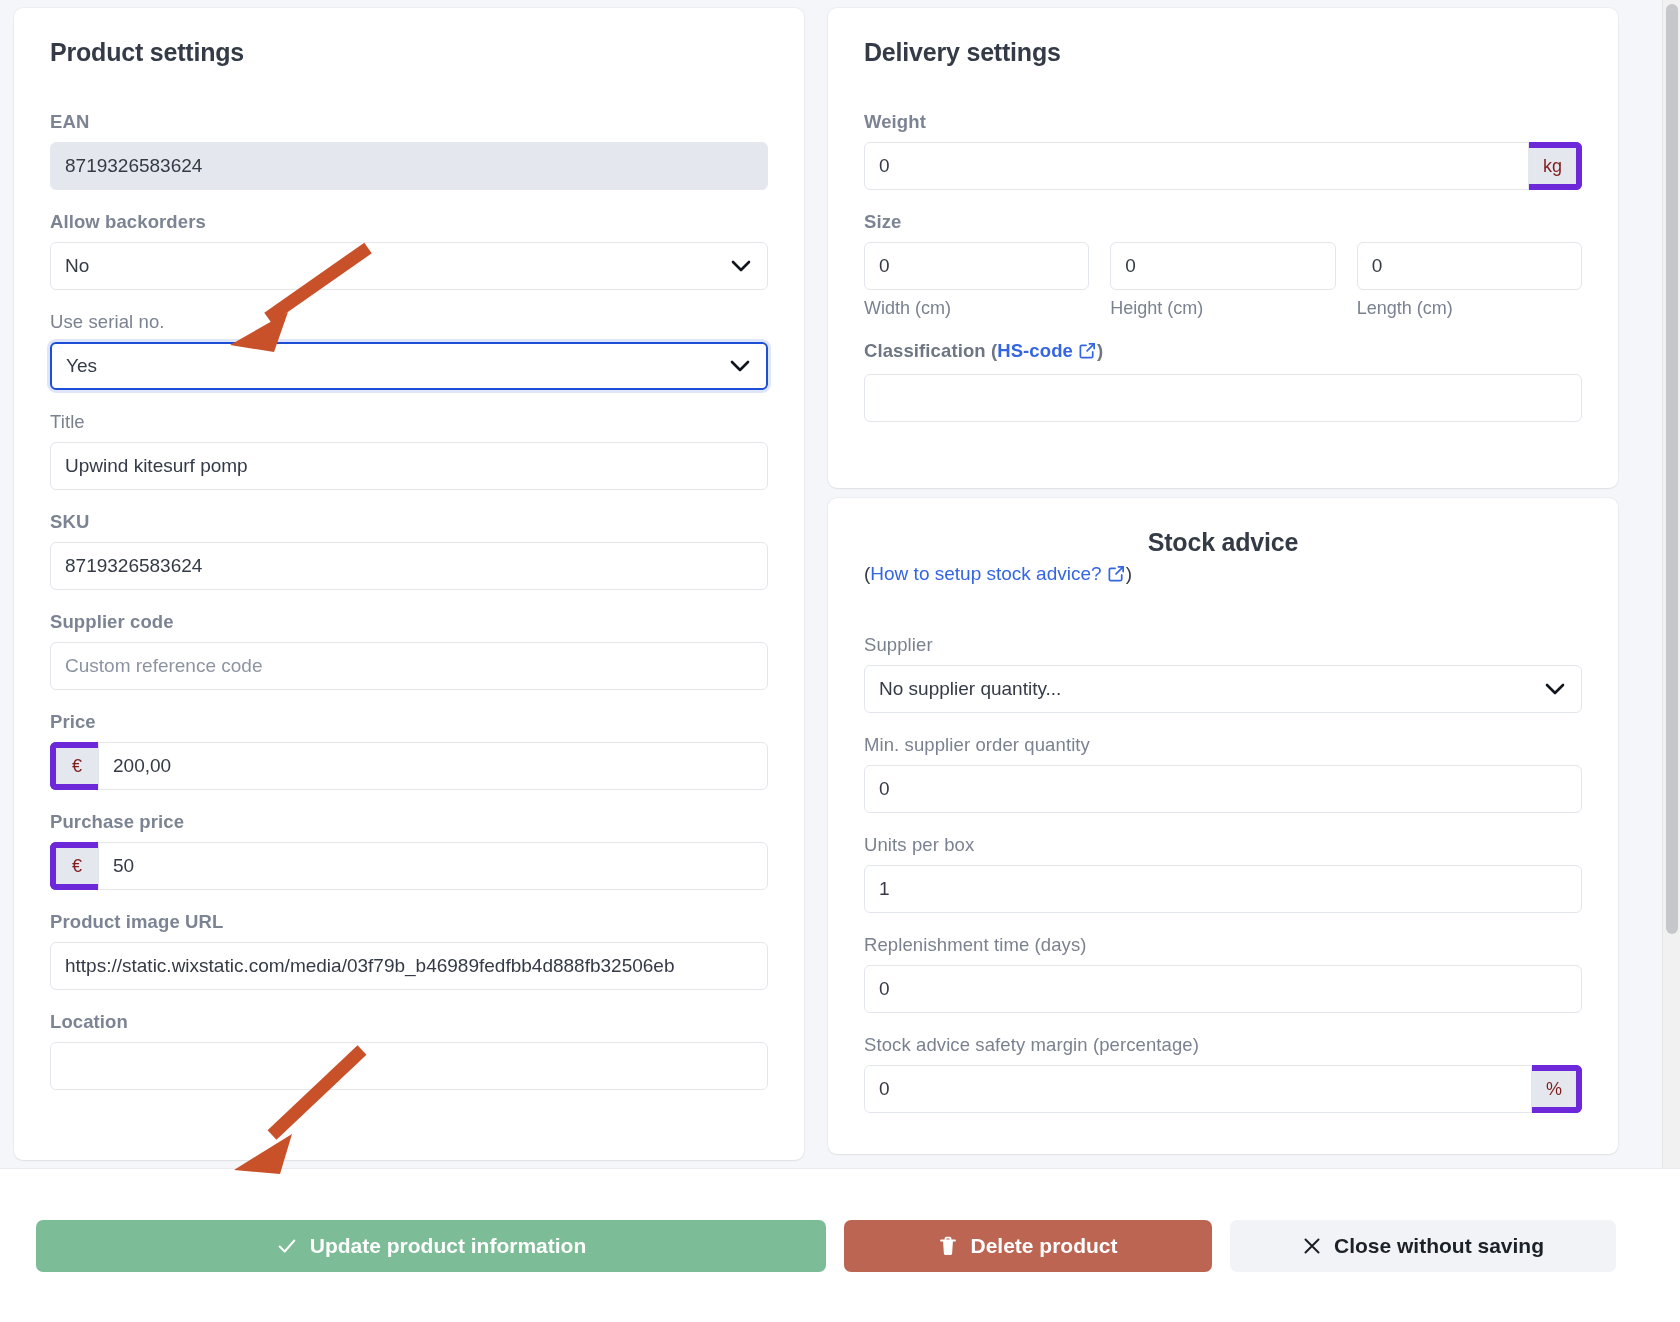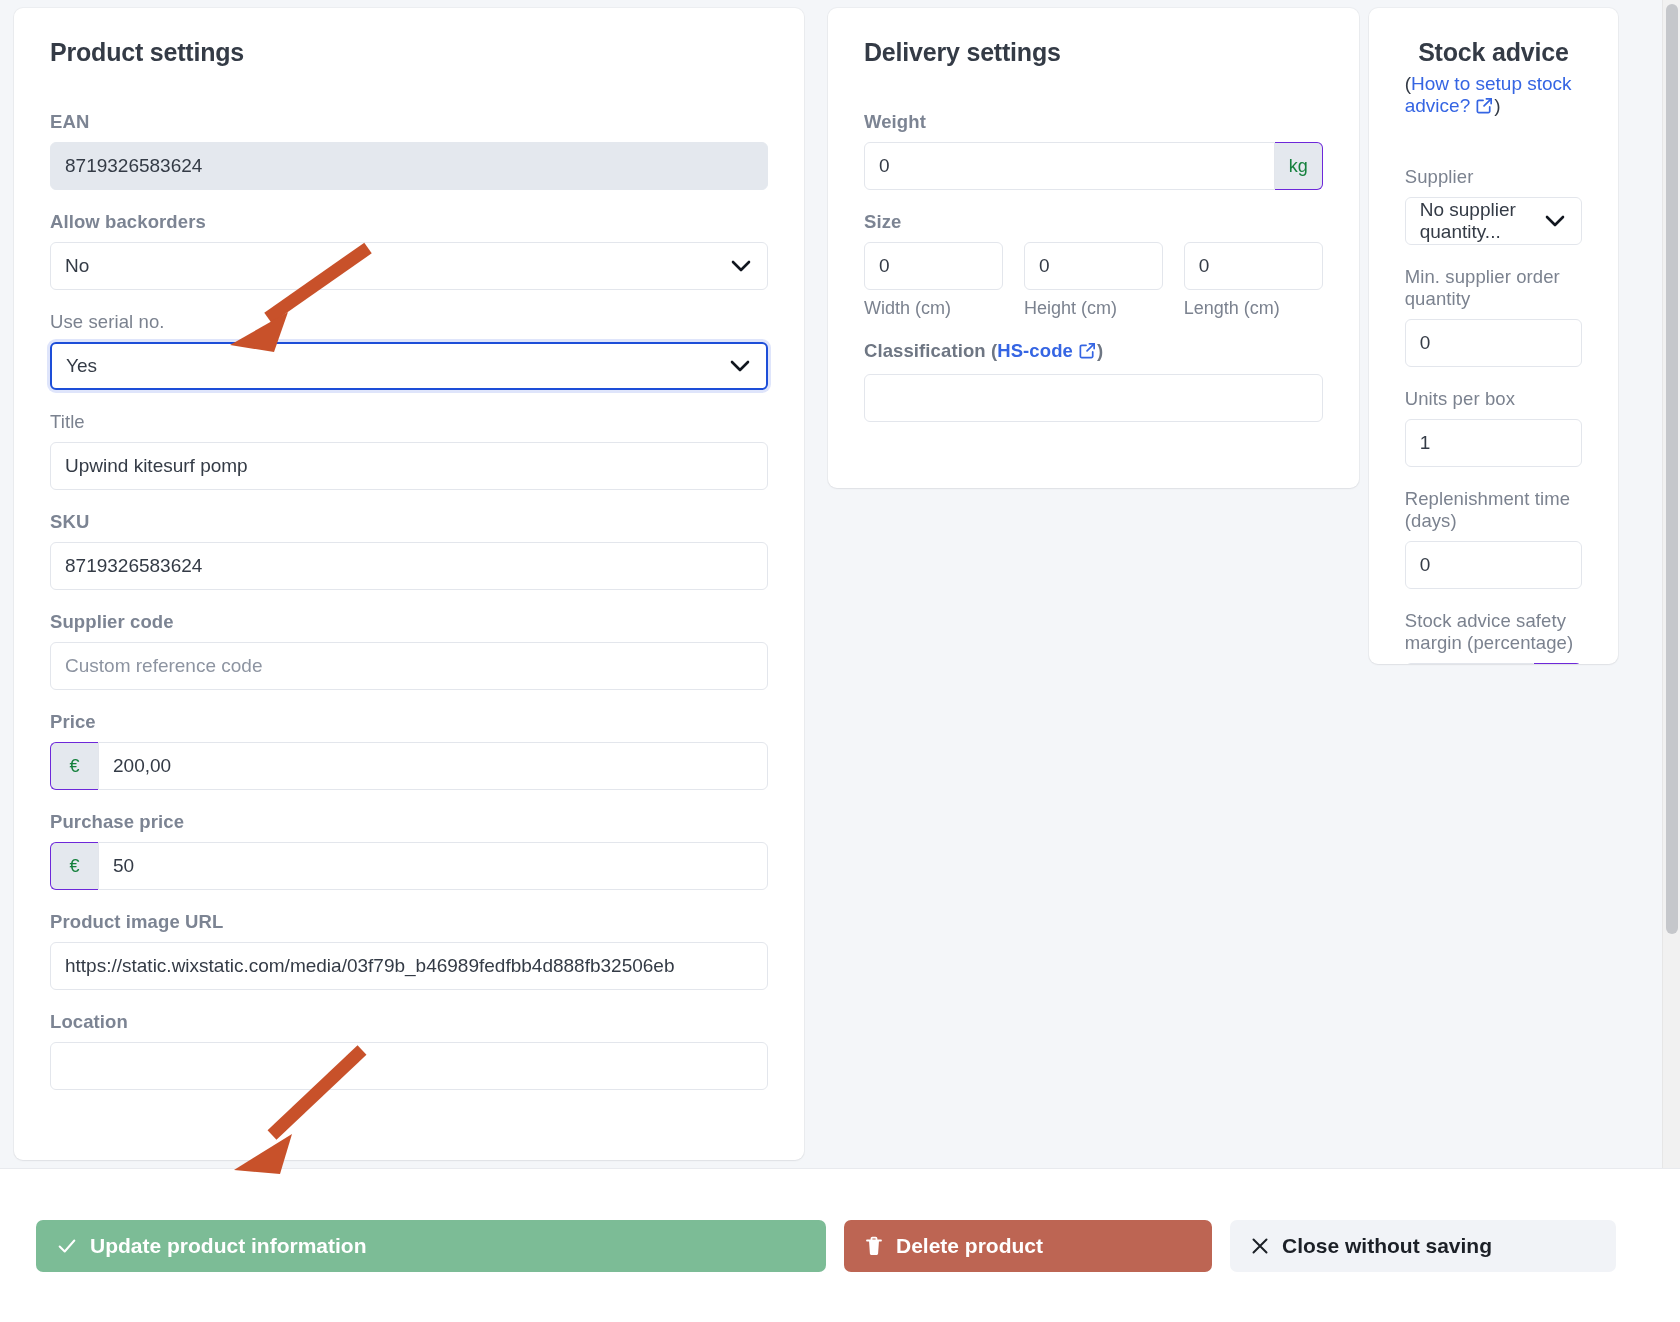--- a/index.html
+++ b/index.html
@@ -44,21 +44,21 @@
   
   .columns {
     position: absolute;
     top: 8px; left: 14px;
     width: 1638px;
     height: 1160px;
     display: flex;
     gap: 24px;
   }
   .col-left  { width: 790px; }
-  .col-right { width: 790px; display: flex; flex-direction: row; gap: 10px; }
+  .col-right { width: 790px; display: flex; flex-direction: column; gap: 10px; }
 
   .card {
     background: #ffffff;
     border-radius: 9px;
     box-shadow: 0 1px 2px rgba(16,24,40,.06), 0 0 0 1px rgba(16,24,40,.035);
     padding: 30px 36px 34px 36px;
   }
   .card-left  { height: 1152px; overflow: hidden; }
   .card-delivery { height: 480px; }
   .card-stock { height: 656px; overflow: hidden; }
@@ -136,26 +136,26 @@
   }
   .chev svg { display: block; }
 
   
   .group { display: flex; width: 100%; }
   .group .affix {
     flex: 0 0 auto;
     min-width: 48px;
     height: 48px;
     background: #e4e8ee;
-    border: 1px solid #6d28d9;
+    border: 6px solid #6d28d9;
     display: flex;
     align-items: center;
     justify-content: center;
     font-size: 18px;
-    color: #15803d;
+    color: #7f1d1d;
   }
   .group .affix.left  { border-radius: 6px 0 0 6px; border-right: none; }
   .group .affix.right { border-radius: 0 6px 6px 0; border-left: none; padding: 0 14px;}
   .group input.txt.has-left  { border-radius: 0 6px 6px 0; }
   .group input.txt.has-right { border-radius: 6px 0 0 6px; }
 
   
   .triple { display: flex; gap: 21px; }
   .triple > div { flex: 1; }
   .size-sub {
@@ -180,21 +180,21 @@
   .btn {
     height: 52px;
     border: none;
     border-radius: 7px;
     font-family: "Liberation Sans", sans-serif;
     font-size: 21px;
     font-weight: bold;
     color: #ffffff;
     display: flex;
     align-items: center;
-    justify-content: flex-start;
+    justify-content: center;
     gap: 12px;
     cursor: pointer;
     padding: 0 20px;
   }
   .btn-update { background: #7cbc96; flex: 0 0 790px; }
   .btn-delete { background: #bd6553; flex: 0 0 368px; }
   .btn-close  { background: #f1f3f7; color: #1c2027; flex: 0 0 386px; }
   .btn .ico { display: inline-flex; align-items: center; }
 
   

